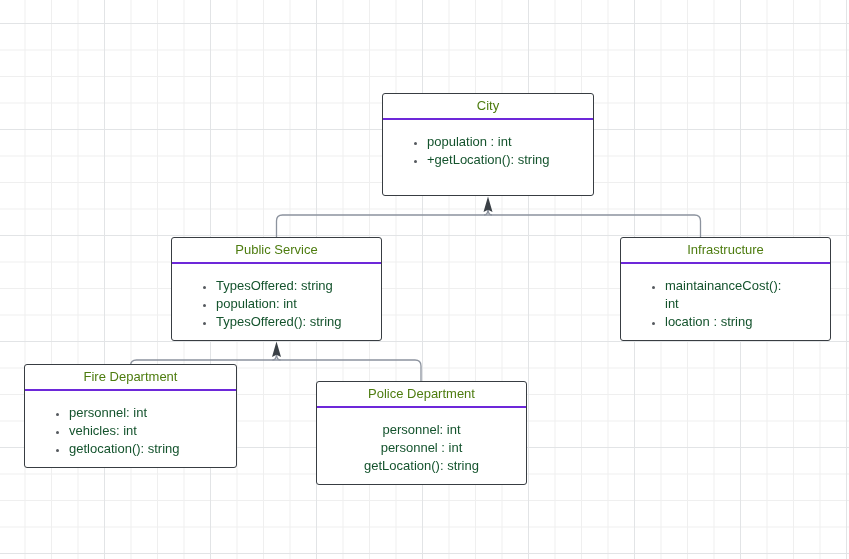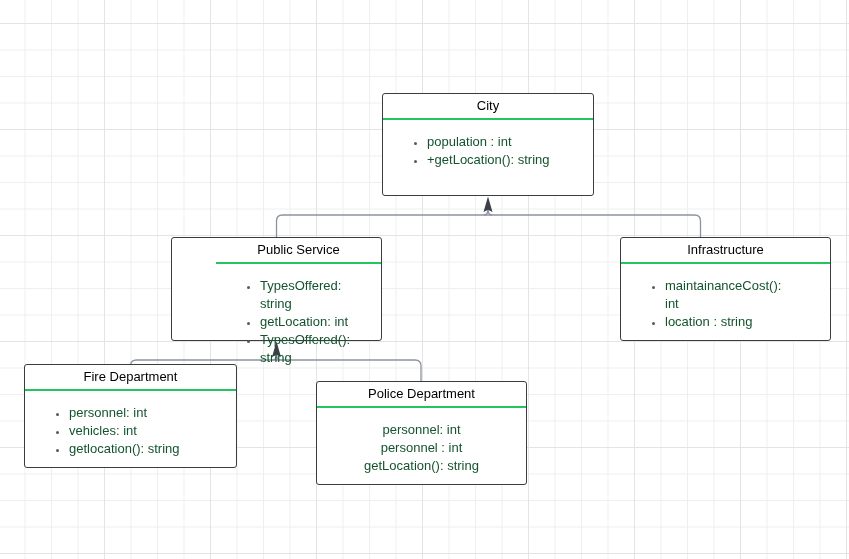--- a/index.html
+++ b/index.html
@@ -34,22 +34,22 @@
     background: #ffffff;
     border: 1.5px solid #383d42;
     border-radius: 3px;
     color: #55595e;
   }
   .class-title {
     height: 24px;
     line-height: 24px;
     text-align: center;
     font-size: 13px;
-    color: #000000;
-    border-bottom: 2px solid #22c55e;
+    color: #4d7c0f;
+    border-bottom: 2px solid #6d28d9;
     white-space: nowrap;
     overflow: hidden;
   }
   .class-members {
     margin: 13px 0 0 0;
     padding: 0 6px 0 44px;
     font-size: 13px;
     line-height: 18px;
     list-style: disc outside;
   }
@@ -86,25 +86,25 @@
   </svg>
 
   <div class="class-box" style="left:382px; top:93px; width:212px; height:103px;">
     <div class="class-title">City</div>
     <ul class="class-members">
       <li>population : int</li>
       <li>+getLocation(): string</li>
     </ul>
   </div>
 
-  <div class="class-box" style="left:171px; top:237px; width:211px; height:104px;padding-left:44px;">
+  <div class="class-box" style="left:171px; top:237px; width:211px; height:104px;">
     <div class="class-title">Public Service</div>
     <ul class="class-members">
       <li>TypesOffered: string</li>
-      <li>getLocation: int</li>
+      <li>population: int</li>
       <li>TypesOffered(): string</li>
     </ul>
   </div>
 
   <div class="class-box" style="left:595px; top:237px; width:211px; height:104px;margin-left:25px;">
     <div class="class-title">Infrastructure</div>
     <ul class="class-members">
       <li>maintainanceCost():
 int</li>
       <li>location : string</li>

